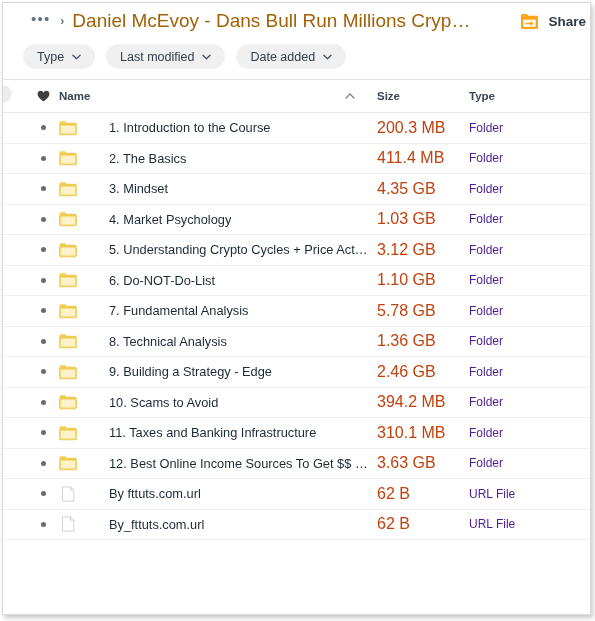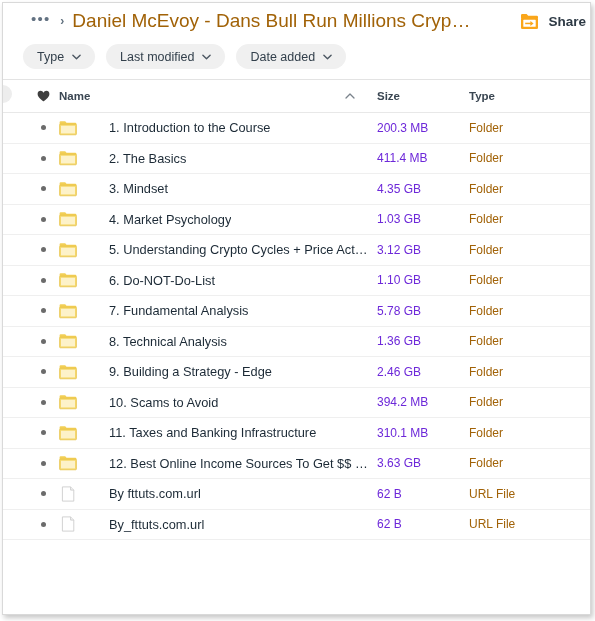--- a/index.html
+++ b/index.html
@@ -176,26 +176,26 @@
   .nametext {
     margin-left: 32px;
     font-size: 12.8px;
     color: #1c2a36;
     white-space: nowrap;
     overflow: hidden;
   }
 
   .cell-size {
     padding-left: 4px;
-    color: #6d28d9;
-    font-size: 12px;
+    color: #c2410c;
+    font-size: 16px;
   }
   .cell-type {
     padding-left: 4px;
-    color: #a16207;
+    color: #4c1d95;
     font-size: 12px;
   }
 
   .leftnub {
     position: absolute;
     left: -9px;
     top: 82px;
     width: 18px;
     height: 18px;
     background: #ededed;

